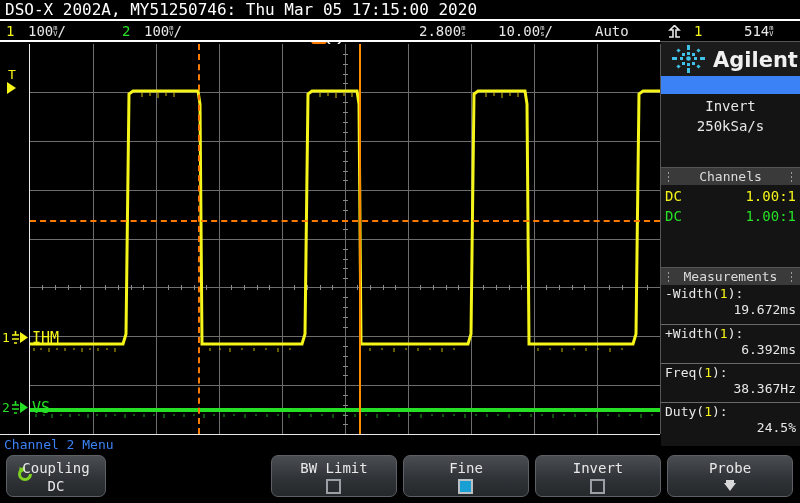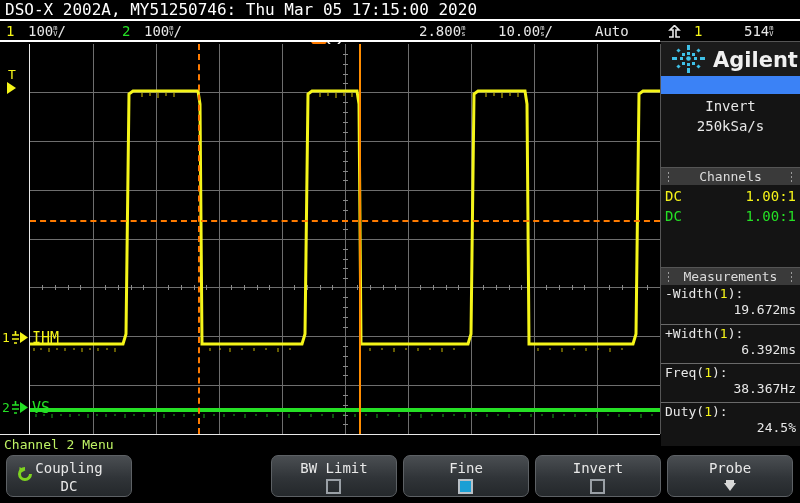--- a/index.html
+++ b/index.html
@@ -85,21 +85,21 @@
   .row .l{position:absolute;left:4px;}
   .row .r{position:absolute;right:4px;}
   .ctr{position:absolute;left:0;width:139px;text-align:center;font-size:14px;color:#e8e8e8;}
   .mrow{position:absolute;left:0;width:139px;border-top:1px solid #6a6a6a;}
   .mlabel{position:absolute;left:4px;top:1px;font-size:13px;color:#e8e8e8;white-space:nowrap;}
   .mval{position:absolute;right:4px;top:17px;font-size:13px;color:#e8e8e8;white-space:nowrap;}
   .yel{color:#f5f519;}
   .grn{color:#25e025;}
 
   
-  .menutitle{position:absolute;left:4px;top:437px;font-size:13px;color:#bef264;}
+  .menutitle{position:absolute;left:4px;top:437px;font-size:13px;color:#3b82f6;}
   .softkeys{position:absolute;left:0;top:455px;width:800px;height:48px;}
   .sk{position:absolute;top:0;height:42px;border-radius:7px;
       background:linear-gradient(#4a4e52,#303438 55%,#24282b);
       border:1px solid #5d6165;box-sizing:border-box;}
   .sk .lab{position:absolute;left:0;top:4px;width:100%;text-align:center;
            font-size:14px;color:#e8e8e8;}
   .sk .sub{position:absolute;left:0;top:22px;width:100%;text-align:center;
            font-size:14px;color:#e8e8e8;}
   .cbox{position:absolute;left:50%;top:23px;margin-left:-8px;width:15px;height:15px;
         border:2px solid #9aa0a6;box-sizing:border-box;background:transparent;}
@@ -394,21 +394,21 @@
         <span class="mlabel"><span>Duty(</span><span class="yel">1</span><span>):</span></span>
         <span class="mval">24.5%</span>
       </div>
     </div>
   </div>
 
   <div class="menutitle">Channel 2 Menu</div>
 
   <div class="softkeys">
 
-    <div class="sk" style="left:6px;width:126px;">
+    <div class="sk" style="left:6px;width:100px;">
       <svg class="cyc-icon" viewBox="0 0 18 18">
         <path d="M14.5,9 A5.5,5.5 0 1 1 9,3.5" stroke="#7ed321" stroke-width="3" fill="none"></path>
         <path d="M3.5,2 L3.5,8.5 L9.5,5.2 Z" fill="#7ed321"></path>
       </svg>
       <div class="lab">Coupling</div>
       <div class="sub">DC</div>
     </div>
 
     <div class="sk" style="left:403px;width:126px;">
       <div class="lab">Fine</div>

